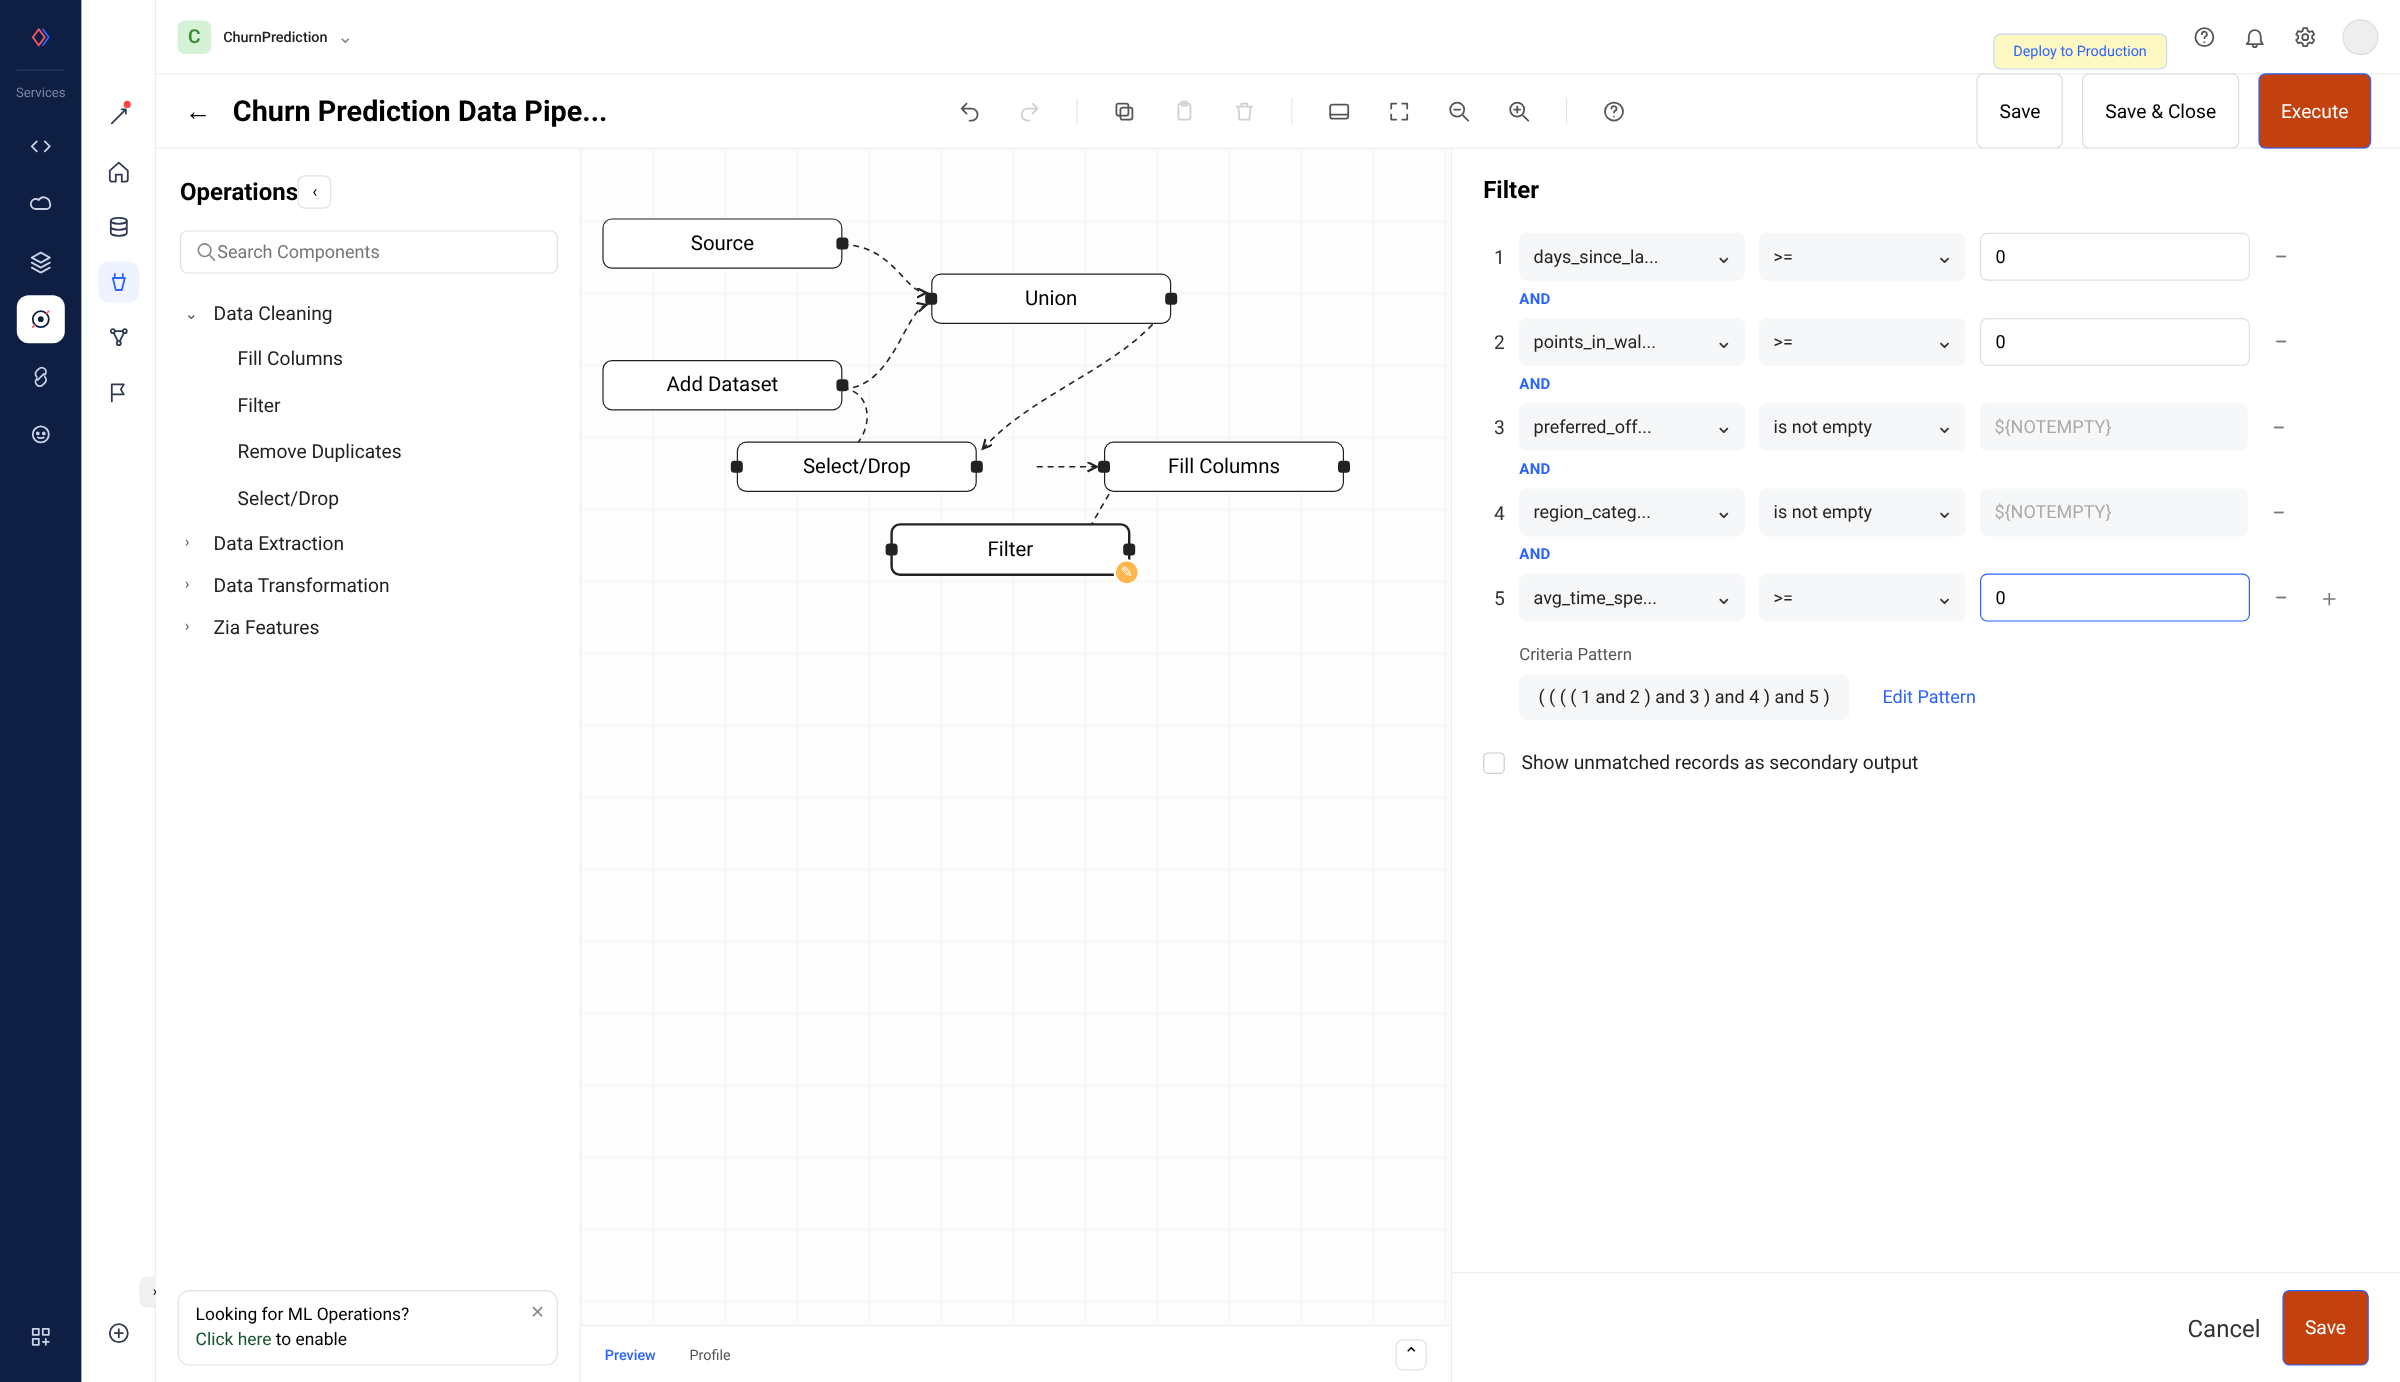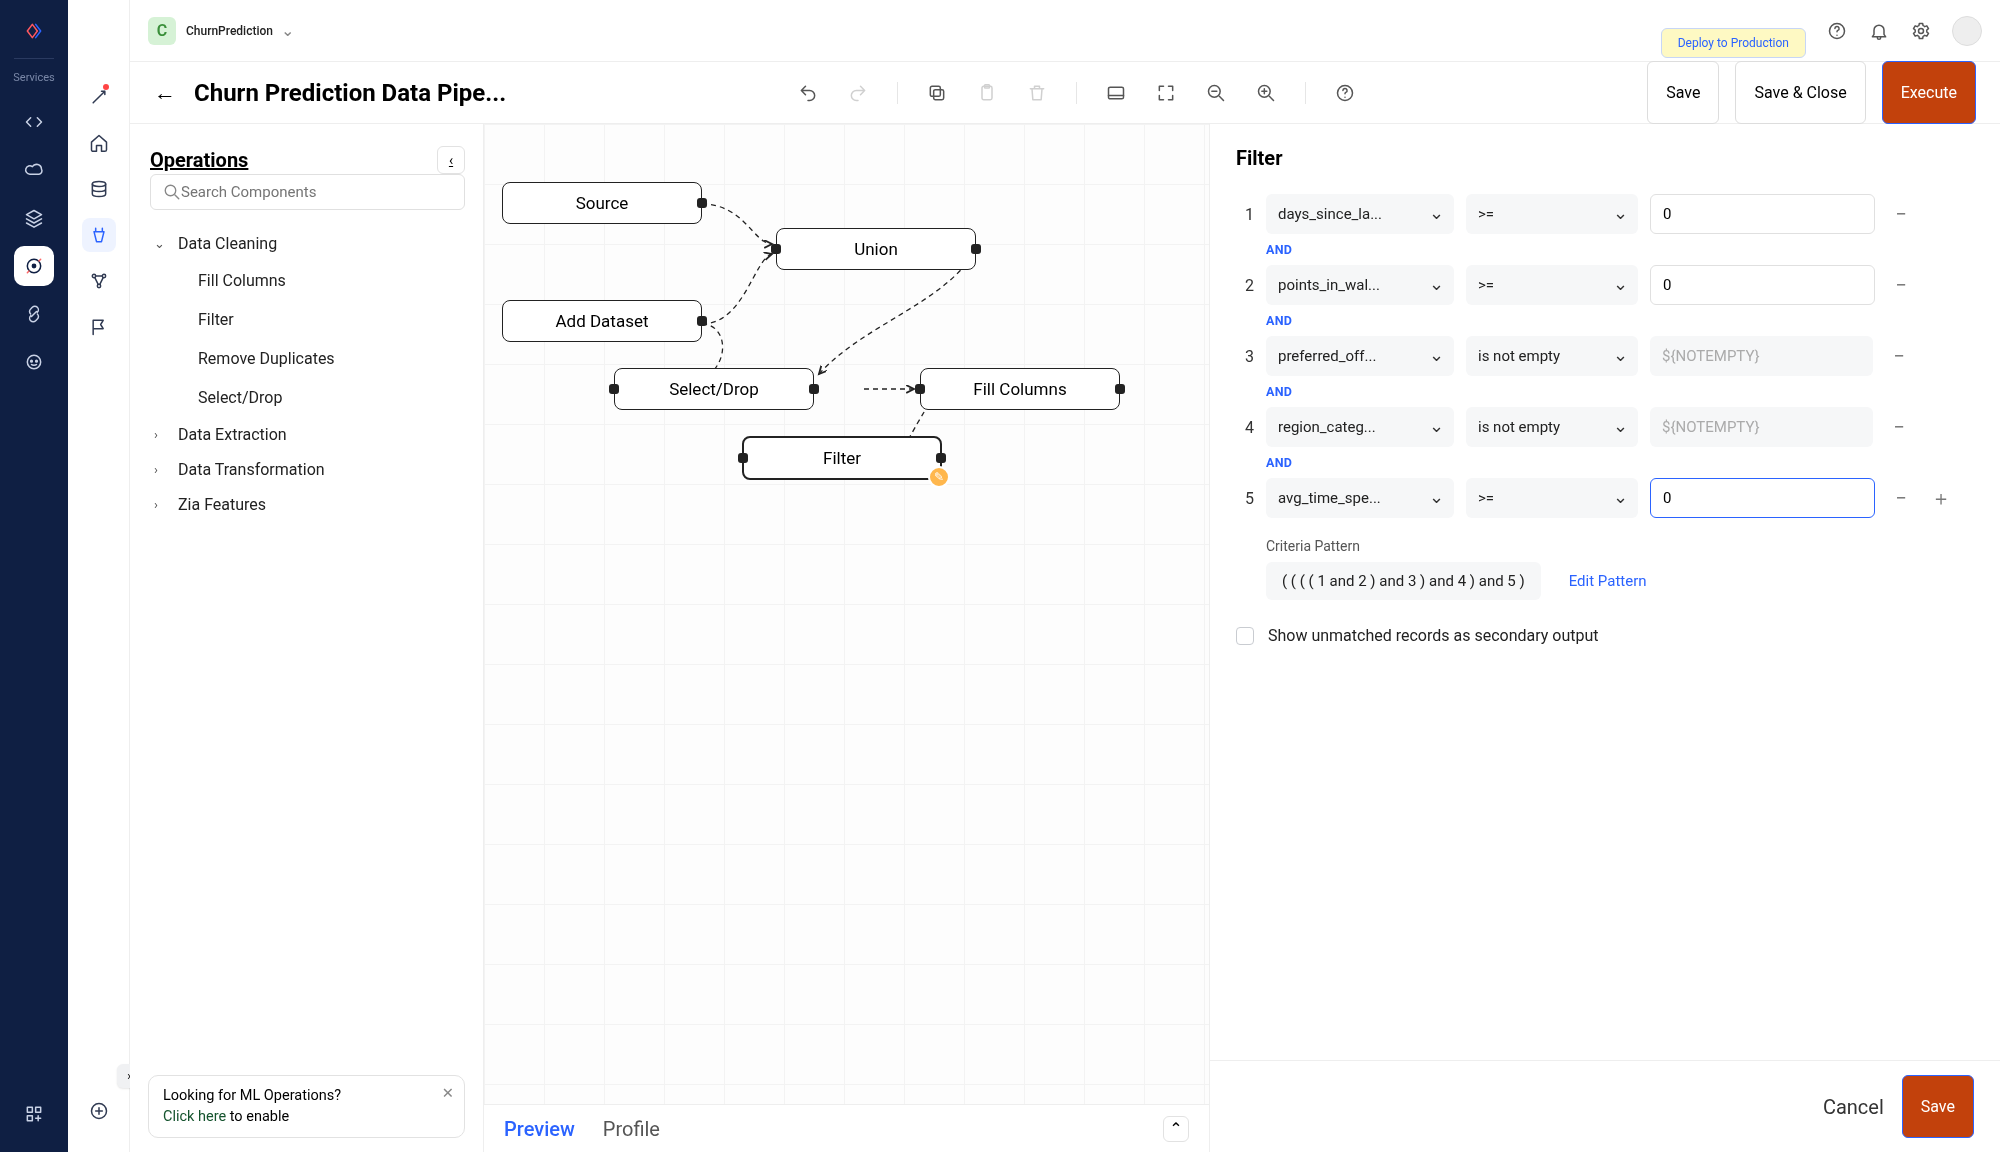--- a/index.html
+++ b/index.html
@@ -61,21 +61,21 @@
 .btn + .btn { margin-left: 12px;}
 
 
 .workspace { flex:1; display:flex; min-height:0;}
 
 
 .ops {
   width: 354px; border-right: 1px solid #eee; padding: 22px 18px 0 20px;
   display:flex; flex-direction:column; position:relative; background:#fff;
 }
-.ops-head { display:flex; align-items:center; justify-content:space-between; margin-bottom: 0; text-decoration: underline;}
+.ops-head { display:flex; align-items:center; margin-bottom: 18px;}
 .ops-head h2 { font-size: 20px; font-weight:700;}
 .collapse-chip { width:28px; height:28px; border:1px solid #e2e2e2; border-radius:6px; display:flex; align-items:center; justify-content:center; font-size:14px; cursor:pointer;}
 .search-wrap { border:1px solid #e0e0e0; border-radius:6px; display:flex; align-items:center; padding: 8px 12px; color:#888; margin-bottom: 16px;}
 .search-wrap input { border:none; outline:none; font-size:15px; flex:1; color:#333;}
 .tree { font-size: 16px; color:#222; }
 .tree .group { display:flex; align-items:center; gap:10px; padding: 8px 4px; cursor:pointer;}
 .tree .group .chev { width:14px; display:inline-block; color:#555; font-size:13px;}
 .tree .leaf { padding: 10px 4px 10px 48px; cursor:pointer;}
 .tree .group-children { }
 
@@ -100,21 +100,21 @@
 }
 .node.selected { border-width: 2.5px; }
 .port { position:absolute; width:10px; height:10px; background:#222; border-radius:3px; }
 .port.left { left:-6px; top:50%; transform:translateY(-50%);}
 .port.right { right:-6px; top:50%; transform:translateY(-50%);}
 .warn-badge { position:absolute; right:-10px; bottom:-10px; width:22px;height:22px; border-radius:50%; background:#ffb74d; border:2px solid #fff; display:flex; align-items:center; justify-content:center; font-size:12px; color:#fff;}
 .edge { position:absolute; pointer-events:none; }
 
 
 .canvas-footer { position:absolute; bottom:0; left:0; right:0; height:48px; border-top:1px solid #eee; display:flex; align-items:center; padding: 0 20px; gap: 28px; background:#fff;}
-.cftab { font-size:20px; color:#555; cursor:pointer;}
+.cftab { font-size:12px; color:#555; cursor:pointer;}
 .cftab.active { color:#2b63ff; font-weight:500;}
 .cf-spacer{flex:1;}
 .cf-up { width:26px;height:26px; border:1px solid #e2e2e2; border-radius:6px; display:flex; align-items:center; justify-content:center; cursor:pointer;}
 
 
 .rpanel { width: 790px; display:flex; flex-direction:column; background:#fff;}
 .rpanel h3 { font-size: 20px; font-weight:700; padding: 22px 26px 18px;}
 .rbody { flex:1; padding: 6px 26px; overflow:auto;}
 .field-label { font-size: 14px; color:#444; margin-bottom: 10px; display:block;}
 .req { color:#e23; margin-left:3px;}

